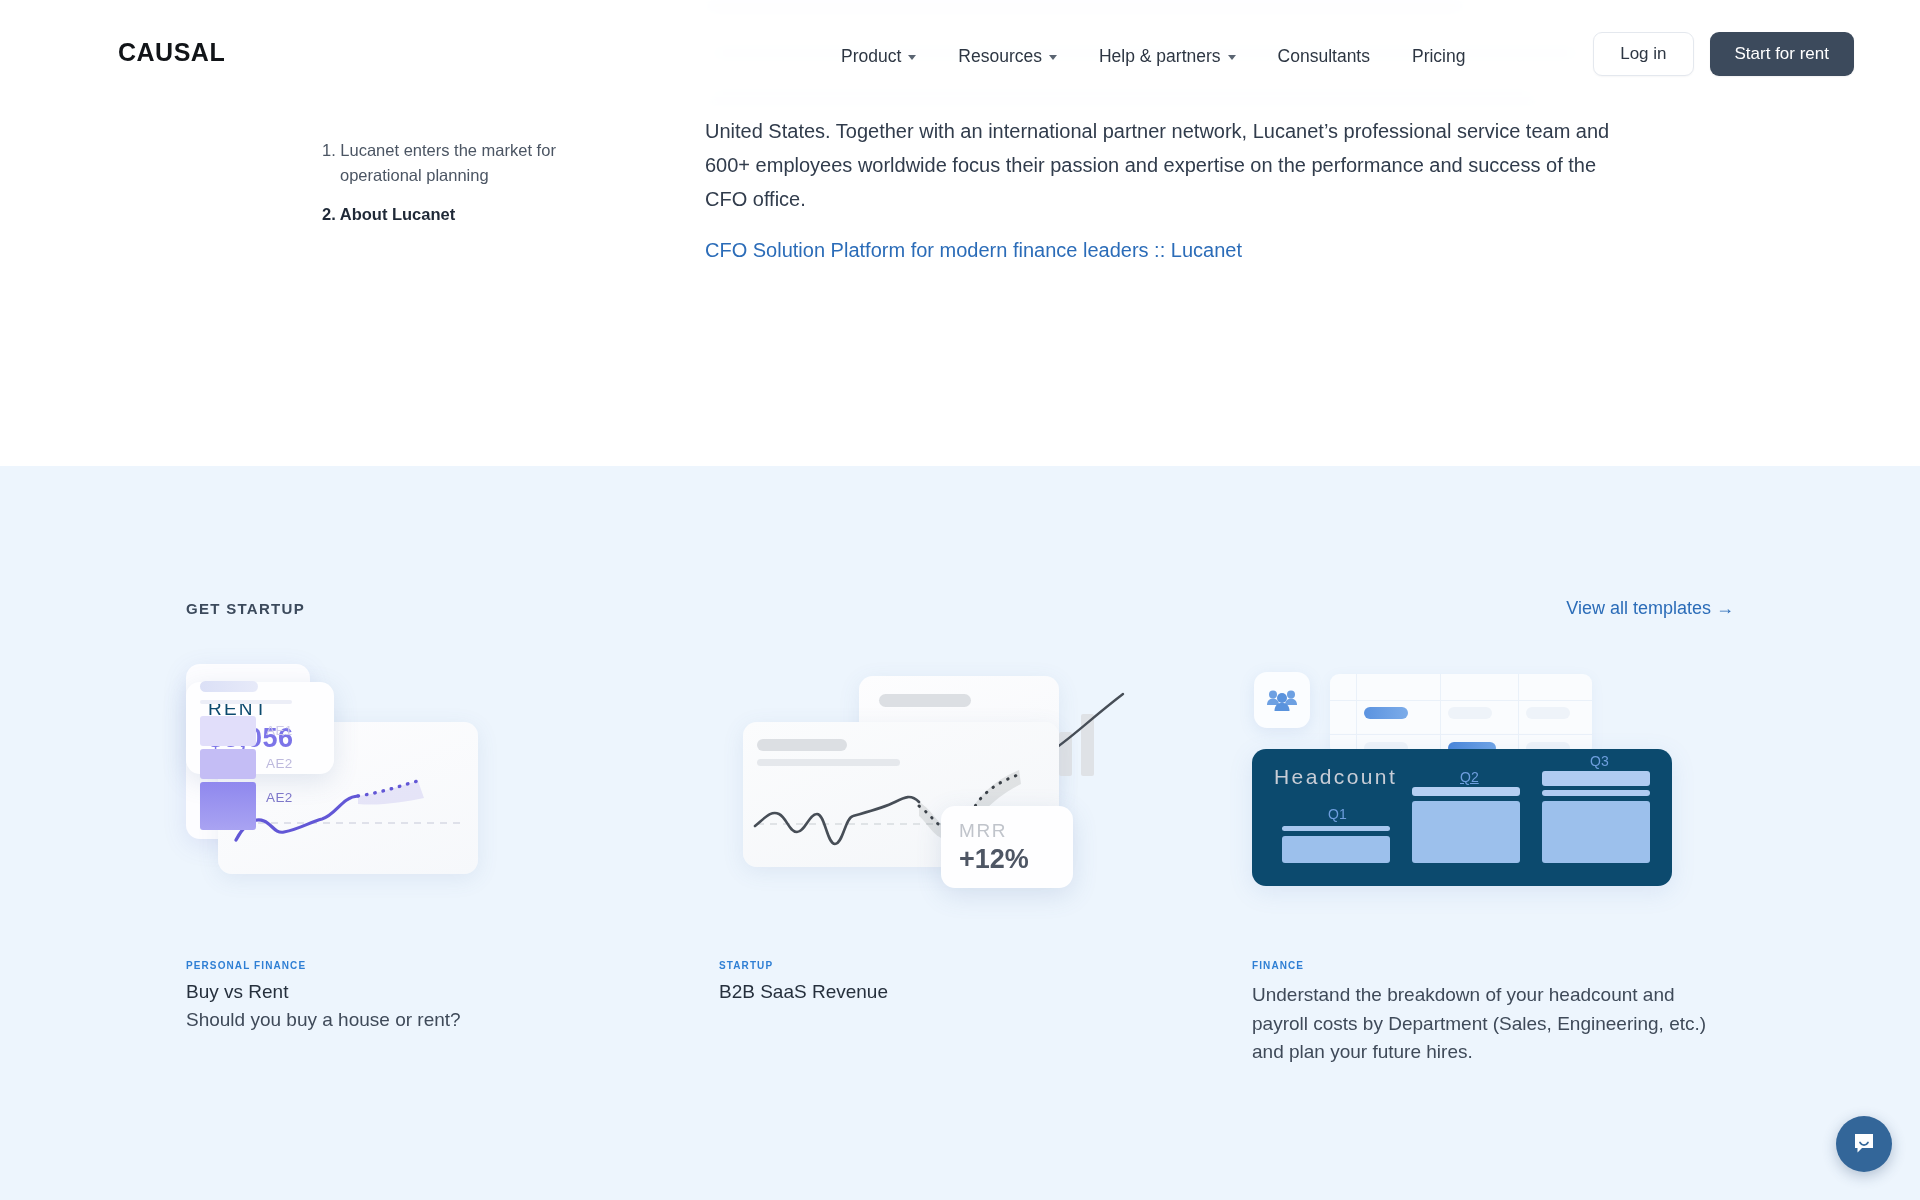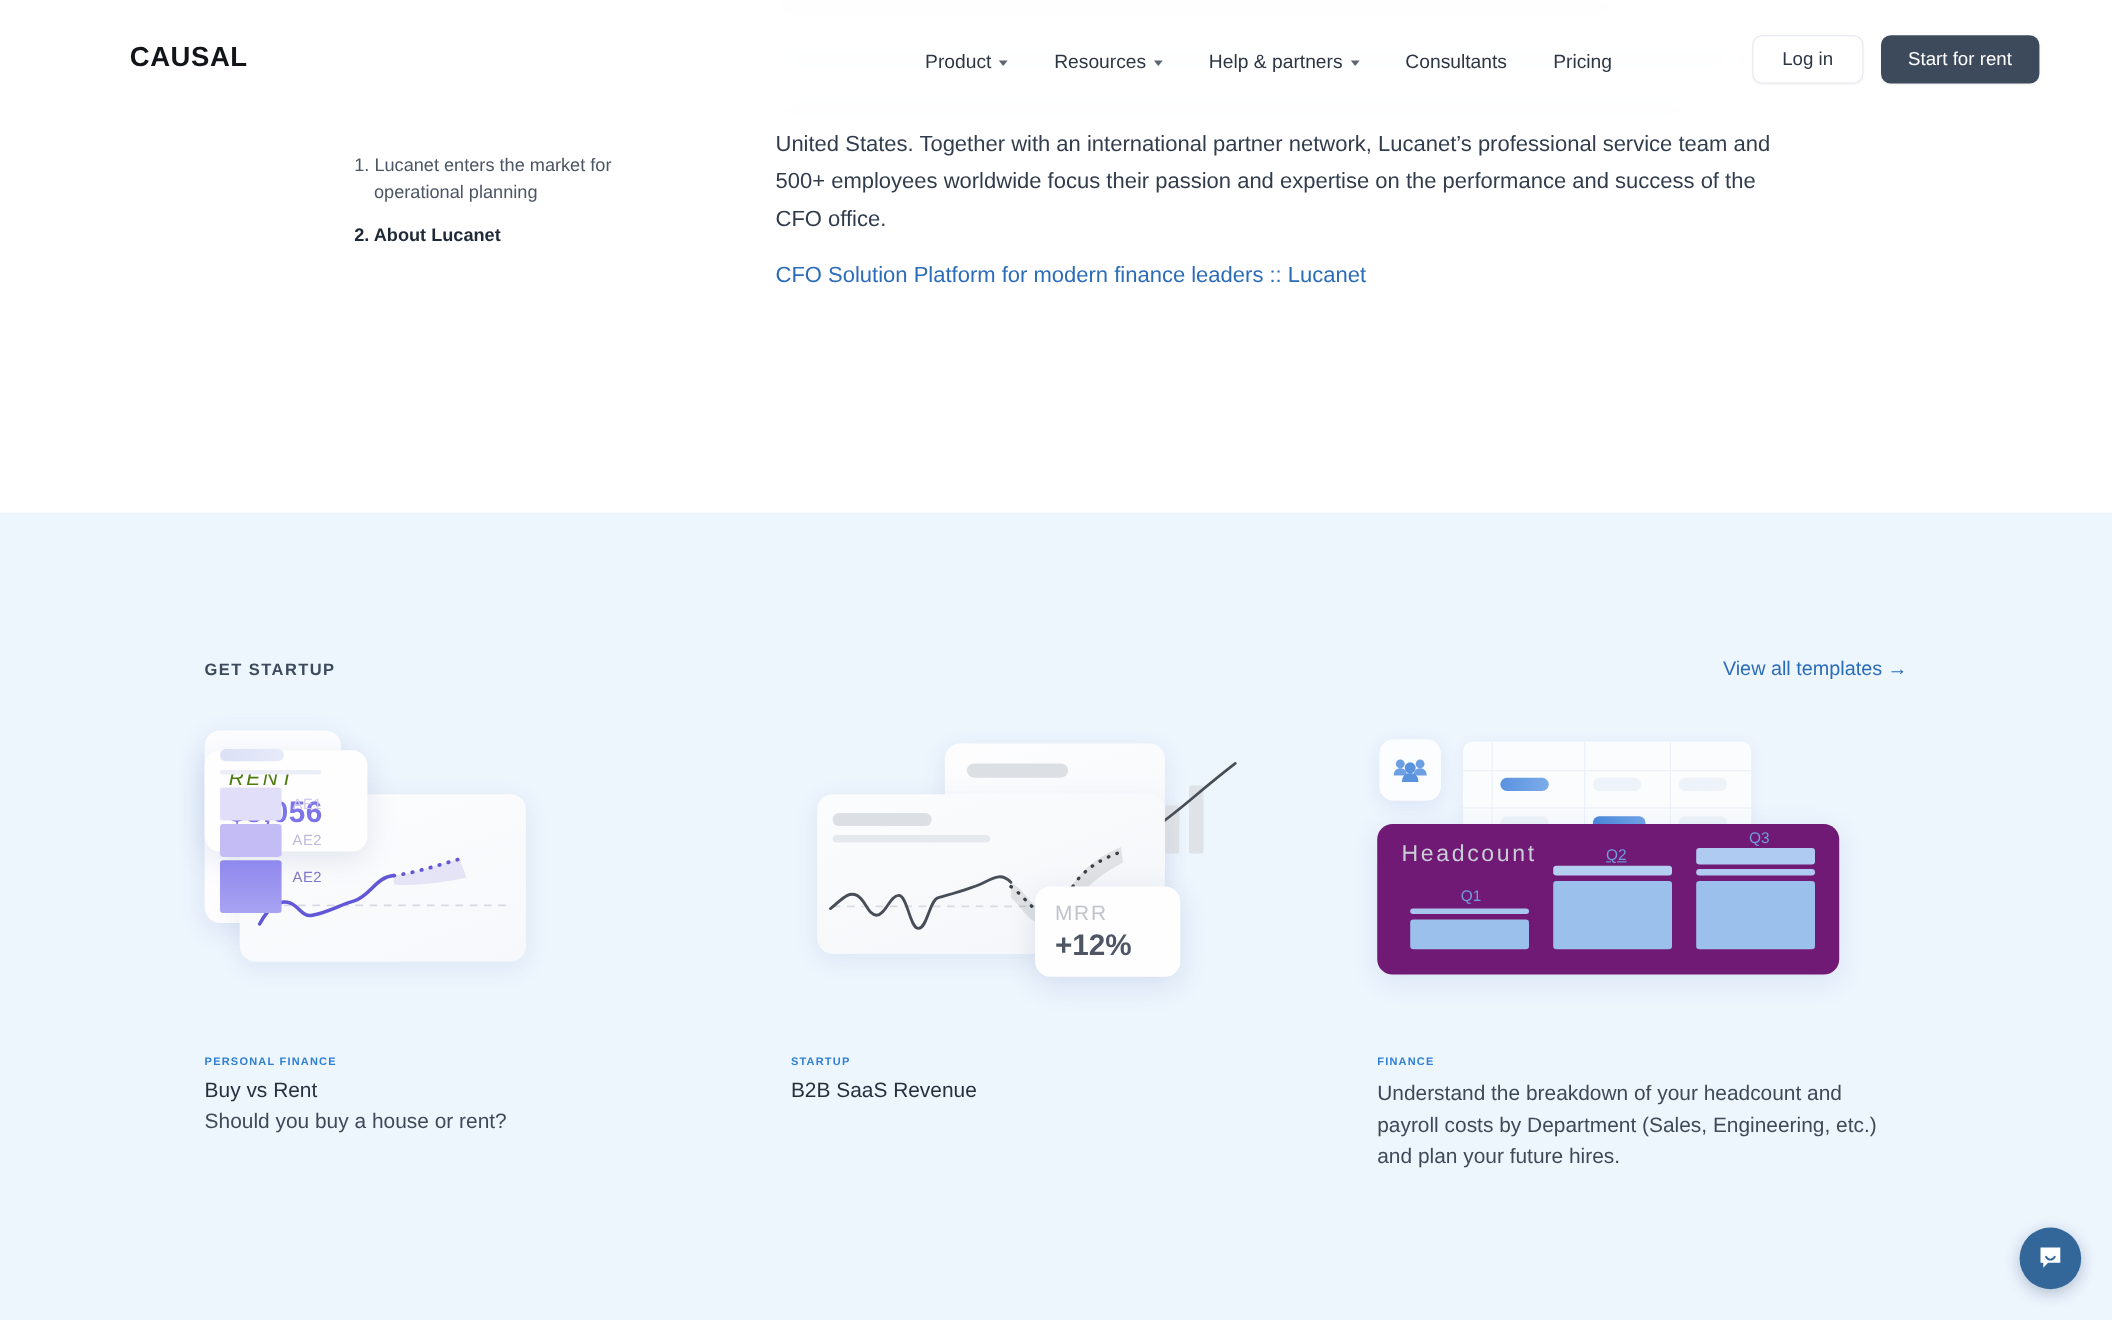--- a/index.html
+++ b/index.html
@@ -166,21 +166,21 @@
   }
   .skel { position: absolute; border-radius: 20px; }
 
   
   .c1-chart { left: 32px; top: 58px; width: 260px; height: 152px; }
   .c1-rent {
     left: 0px; top: 18px; width: 148px; height: 92px;
     padding: 16px 0 0 22px;
   }
   .c1-rent .lbl {
-    font-size: 19px; letter-spacing: 2.2px; color: #4d7c0f; font-style: italic;
+    font-size: 19px; letter-spacing: 2.2px; color: #0c4a6e;
   }
   .c1-rent .val {
     font-size: 27px; font-weight: 700; color: #7c74e8;
     letter-spacing: .5px; margin-top: 3px;
   }
   .c1-bars {
     left: 232px; top: 5px; width: 124px; height: 175px;
     background: #fdfdff;
     border-radius: 14px;
     box-shadow: 0 6px 24px rgba(90,100,190,0.13);
@@ -229,21 +229,21 @@
   .c3-grid .hline { position: absolute; left: 0; right: 0; height: 1px; background: #eaf1f9; }
   .c3-grid .pill { position: absolute; height: 12px; border-radius: 7px; }
   .c3-people {
     position: absolute; left: 2px; top: 8px; width: 56px; height: 56px;
     background: #fbfdff; border-radius: 13px;
     box-shadow: 0 4px 16px rgba(90,130,190,.13);
     display: flex; align-items: center; justify-content: center;
   }
   .c3-panel {
     left: 0px; top: 85px; width: 420px; height: 137px;
-    background: #701a75;
+    background: #0c4a6e;
     box-shadow: 0 6px 24px rgba(90,130,190,.13);
   }
   .c3-panel .hc {
     position: absolute; left: 22px; top: 16px;
     font-size: 21px; letter-spacing: 2.4px; color: #c8cdd6;
   }
   .c3-q { position: absolute; font-size: 14px; color: #6e9ede; }
   .c3-cap { position: absolute; border-radius: 3px; background: #a8c7ee; }
   .c3-bar { position: absolute; border-radius: 3px; background: #9cc0ec; }
 
@@ -266,21 +266,21 @@
     <div class="ghost-line" style="width:760px;margin-top:2px;"></div>
     <div class="ghost-line" style="width:880px;"></div>
     <div class="ghost-line" style="width:835px;"></div>
   </div>
 
   <div class="toc">
     <div class="toc-item">1. Lucanet enters the market for operational planning</div>
     <div class="toc-item active">2. About Lucanet</div>
   </div>
 
-  <p class="body-copy">United States. Together with an international partner network, Lucanet’s professional service team and 500+ employees worldwide focus their passion and expertise on the performance and success of the CFO office.</p>
+  <p class="body-copy">United States. Together with an international partner network, Lucanet’s professional service team and 600+ employees worldwide focus their passion and expertise on the performance and success of the CFO office.</p>
   <a class="body-link" href="#">CFO Solution Platform for modern finance leaders :: Lucanet</a>
 </div>
 
 <div class="nav">
   <div class="logo">CAUSAL</div>
 
   <div class="nav-links">
     <div class="nav-link">
       <span>Product</span>
       <span class="caret"></span>

